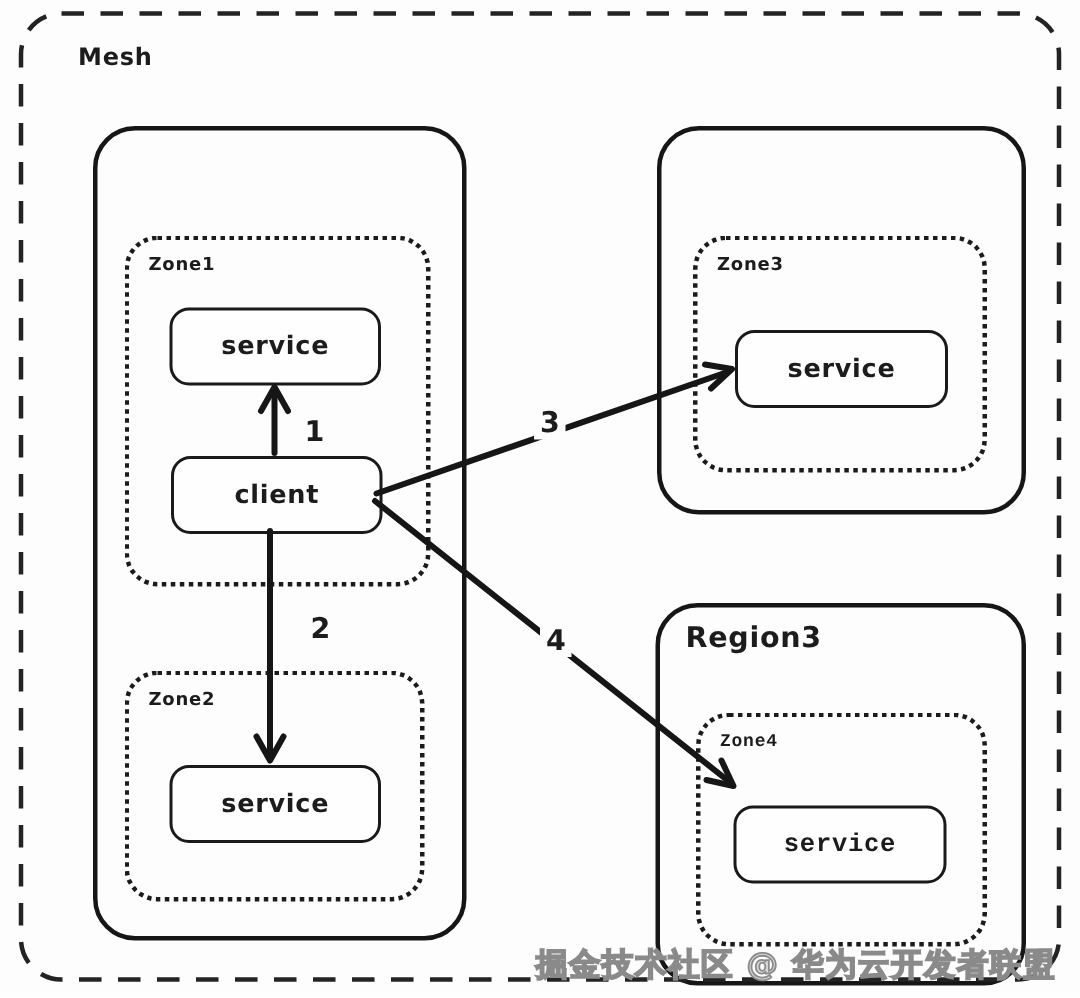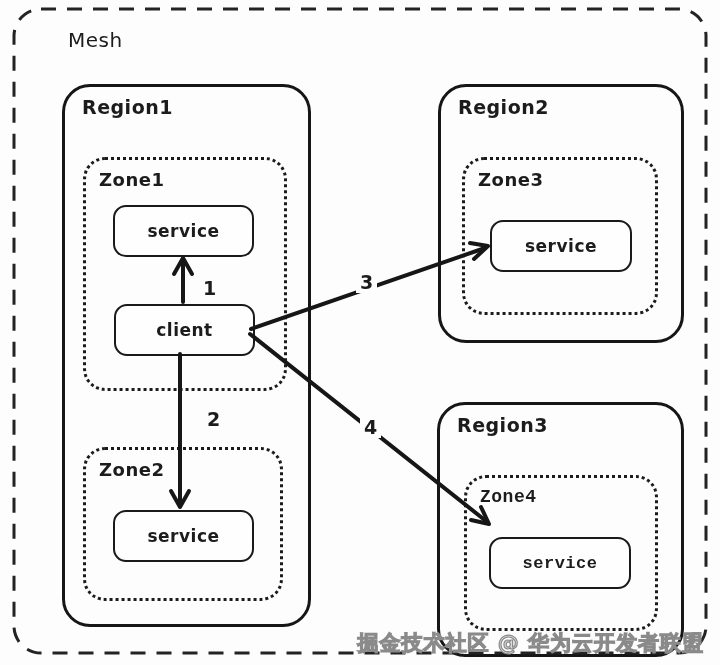--- a/index.html
+++ b/index.html
@@ -2,30 +2,30 @@
 <html><head>
 <meta charset="utf-8">
 <style>
   html,body{margin:0;padding:0;background:#ffffff;}
   .canvas{
     position:relative;width:720px;height:665px;background:#fdfdfd;overflow:hidden;
     font-family:"DejaVu Sans","Liberation Sans",sans-serif;color:#1c1c1c;
   }
   .abs{position:absolute;}
   
-  .mesh-label{left:68px;top:28px;font-size:20px;font-weight:400;letter-spacing:.5px;}
+  .mesh-label{left:52px;top:28px;font-size:16px;font-weight:700;letter-spacing:.5px;}
   
   .region{position:absolute;border:3.5px solid #161616;border-radius:28px;}
   .region-label{position:absolute;left:17px;top:9px;font-size:19px;font-weight:600;letter-spacing:.5px;}
   #region1{left:62px;top:84px;width:243px;height:537px;}
   #region2{left:438px;top:84px;width:240px;height:253px;}
   #region3{left:437px;top:374px;width:241px;height:249px;margin-top:28px;}
   
   .zone{position:absolute;border:3px dotted #1b1b1b;border-radius:22px;}
-  .zone-label{position:absolute;left:13px;top:9px;font-size:18px;font-weight:600;letter-spacing:.5px;}
+  .zone-label{position:absolute;left:13px;top:9px;font-size:12px;font-weight:600;letter-spacing:.5px;}
   #zone1{left:18px;top:70px;width:198px;height:228px;}
   #zone2{left:18px;top:360px;width:194px;height:148px;text-align:right;}
   #zone3{left:21px;top:70px;width:190px;height:152px;text-align:center;}
   #zone4{left:24px;top:70px;width:188px;height:150px;font-family:Liberation Mono, monospace;}
   
   .node{
     position:absolute;border:2.5px solid #1a1a1a;border-radius:13px;background:#fefefe;
     display:flex;align-items:center;justify-content:center;
     font-size:17px;font-weight:600;letter-spacing:.5px;
   }
@@ -52,42 +52,40 @@
   }
 </style>
 </head>
 <body>
 
 <div class="canvas">
 
   <span class="abs mesh-label">Mesh</span>
 
   <div class="region" id="region1">
-    <span class="region-label">Region1</span>
 
     <div class="zone" id="zone1">
       <span class="zone-label">Zone1</span>
       <div class="node" id="svc1">
         <span>service</span>
       </div>
       <div class="node" id="client">
         <span>client</span>
       </div>
     </div>
 
     <div class="zone" id="zone2">
       <span class="zone-label">Zone2</span>
       <div class="node" id="svc2">
         <span>service</span>
       </div>
     </div>
   </div>
 
   <div class="region" id="region2">
-    <span class="region-label">Region2</span>
     <div class="zone" id="zone3">
       <span class="zone-label">Zone3</span>
       <div class="node" id="svc3">
         <span>service</span>
       </div>
     </div>
   </div>
 
   <div class="region" id="region3">
     <span class="region-label">Region3</span>

